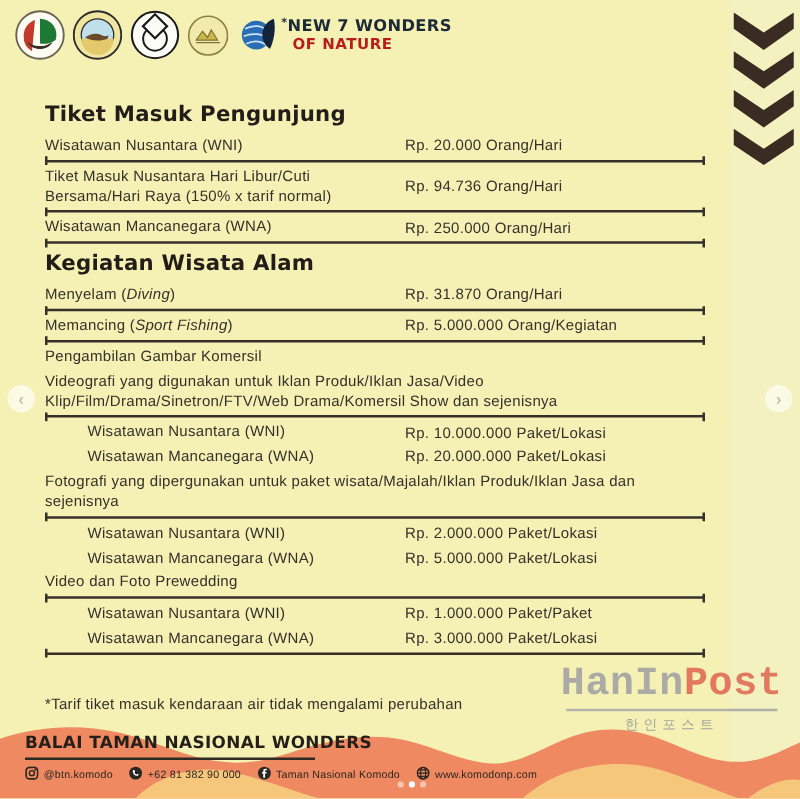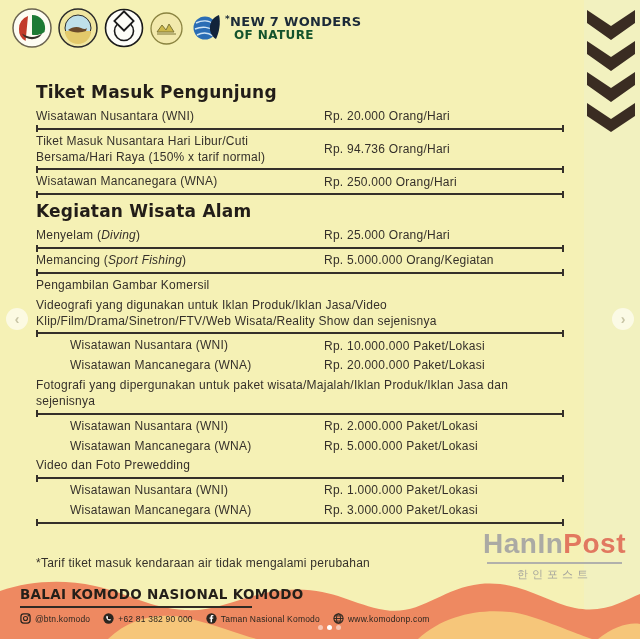--- a/index.html
+++ b/index.html
@@ -9,41 +9,41 @@
   .right-stripe { position:absolute; left:584px; top:0; width:56px; height:100%; background:#eff1c4; opacity:.65; }
 
   
   .logo-row { position:absolute; left:12px; top:8px; display:flex; align-items:center; gap:6px; }
   .logo-row svg { display:block; }
 
   .n7w { display:flex; align-items:center; gap:3px; margin-left:2px; }
   .n7w-text { line-height:1.05; }
   .n7w-line1 { font-size:13px; font-weight:bold; color:#1c2a38; letter-spacing:.3px; font-family:"DejaVu Sans",sans-serif; }
   .n7w-line1 .star { font-size:9px; vertical-align:4px; }
-  .n7w-line2 { font-size:12px; font-weight:bold; color:#14532d; letter-spacing:.4px; padding-left:9px; font-family:"DejaVu Sans",sans-serif; }
+  .n7w-line2 { font-size:12px; font-weight:bold; color:#b91c1c; letter-spacing:.4px; padding-left:9px; font-family:"DejaVu Sans",sans-serif; }
 
   
   .chevrons { position:absolute; right:4px; top:10px; }
 
   
   .content { position:absolute; left:36px; top:76px; width:528px; color:#35302a; }
   .section-heading { font-family:"DejaVu Sans",sans-serif; font-size:17px; font-weight:800; color:#221d18; letter-spacing:.2px; margin:6px 0 5px; }
   .row { display:flex; align-items:center; padding:2px 0; font-size:12px; letter-spacing:.25px; }
   .row .label { flex:1; padding-right:0; line-height:1.32; }
   .row .price { width:240px; flex-shrink:0; line-height:1.3; }
   .row.indent .label { padding-left:34px; }
   .row.full .label { padding-right:0; }
   .rule { position:relative; height:2px; background:#35302a; margin:1px 0 2px; }
   .rule::before, .rule::after { content:''; position:absolute; width:2px; height:7px; background:#35302a; top:-2.5px; }
   .rule::before { left:0; } .rule::after { right:0; }
   .footnote { font-size:12px; letter-spacing:.25px; margin-top:32px; color:#35302a; }
 
   
   .watermark { position:absolute; right:14px; top:528px; text-align:center; opacity:.9; }
-  .wm-title { font-family:Liberation Sans, sans-serif; font-size:28px; font-weight:800; letter-spacing:.5px; }
+  .wm-title { font-family:Liberation Mono, monospace; font-size:32px; font-weight:800; letter-spacing:.5px; }
   .wm-gray { color:#a3a3a3; } .wm-red { color:#e06c56; }
   .wm-line { height:2px; background:#ababab; margin:2px 4px 3px; }
   .wm-sub { font-size:11px; color:#9a9a9a; letter-spacing:4px; }
 
   
   .nav-circle { position:absolute; top:308px; width:22px; height:22px; border-radius:50%;
     background:rgba(253,252,242,.75); color:#c8c5a6; display:flex; align-items:center; justify-content:center;
     font-size:14px; font-weight:bold; cursor:pointer; }
   .nav-prev { left:6px; } .nav-next { right:6px; }
 
@@ -135,33 +135,33 @@
       </div>
       <div class="rule"></div>
       <div class="row">
         <div class="label">Wisatawan Mancanegara (WNA)</div>
         <div class="price">Rp. 250.000 Orang/Hari</div>
       </div>
       <div class="rule"></div>
       <div class="section-heading">Kegiatan Wisata Alam</div>
       <div class="row">
         <div class="label">Menyelam (<i>Diving</i>)</div>
-        <div class="price">Rp. 25.000 Orang/Hari</div>
+        <div class="price">Rp. 31.870 Orang/Hari</div>
       </div>
       <div class="rule"></div>
       <div class="row">
         <div class="label">Memancing (<i>Sport Fishing</i>)</div>
         <div class="price">Rp. 5.000.000 Orang/Kegiatan</div>
       </div>
       <div class="rule"></div>
       <div class="row full">
         <div class="label">Pengambilan Gambar Komersil</div>
       </div>
       <div class="row full">
-        <div class="label">Videografi yang digunakan untuk Iklan Produk/Iklan Jasa/Video Klip/Film/Drama/Sinetron/FTV/Web Wisata/Reality Show dan sejenisnya</div>
+        <div class="label">Videografi yang digunakan untuk Iklan Produk/Iklan Jasa/Video Klip/Film/Drama/Sinetron/FTV/Web Drama/Komersil Show dan sejenisnya</div>
       </div>
       <div class="rule"></div>
       <div class="row indent">
         <div class="label">Wisatawan Nusantara (WNI)</div>
         <div class="price">Rp. 10.000.000 Paket/Lokasi</div>
       </div>
       <div class="row indent">
         <div class="label">Wisatawan Mancanegara (WNA)</div>
         <div class="price">Rp. 20.000.000 Paket/Lokasi</div>
       </div>
@@ -176,21 +176,21 @@
       <div class="row indent">
         <div class="label">Wisatawan Mancanegara (WNA)</div>
         <div class="price">Rp. 5.000.000 Paket/Lokasi</div>
       </div>
       <div class="row full">
         <div class="label">Video dan Foto Prewedding</div>
       </div>
       <div class="rule"></div>
       <div class="row indent">
         <div class="label">Wisatawan Nusantara (WNI)</div>
-        <div class="price">Rp. 1.000.000 Paket/Lokasi</div>
+        <div class="price">Rp. 1.000.000 Paket/Paket</div>
       </div>
       <div class="row indent">
         <div class="label">Wisatawan Mancanegara (WNA)</div>
         <div class="price">Rp. 3.000.000 Paket/Lokasi</div>
       </div>
       <div class="rule"></div>
       <div class="footnote">*Tarif tiket masuk kendaraan air tidak mengalami perubahan</div>
     </div>
 
   <div class="watermark">
@@ -207,21 +207,21 @@
     </div>
 
   <div class="footer">
     <svg class="waves" width="640" height="60" viewBox="0 0 640 60">
       <path d="M0,12 C30,2 62,0 95,7 C130,15 150,29 185,31 C220,33 242,15 285,11 C330,7 350,25 385,31 C420,37 442,9 480,5 C520,1 545,23 575,29 C605,35 625,21 640,15 L640,60 L0,60 Z" fill="#ee8961"></path>
       <path d="M108,60 C130,38 162,33 187,39 C217,46 237,55 257,60 Z" fill="#f6c67a"></path>
       <path d="M418,60 C450,30 500,27 532,38 C562,48 577,55 592,60 Z" fill="#f6c67a"></path>
       <path d="M598,60 C614,47 630,43 640,45 L640,60 Z" fill="#f6c67a"></path>
     </svg>
     <div class="footer-content">
-      <div class="footer-title">BALAI KOMODO NASIONAL KOMODO</div>
+      <div class="footer-title">BALAI TAMAN NASIONAL WONDERS</div>
       <div class="footer-underline"></div>
       <div class="contacts">
         <span class="contact">
           <svg width="11" height="11" viewBox="0 0 12 12">
             <rect x="1" y="1" width="10" height="10" rx="3" fill="none" stroke="#2b2620" stroke-width="1.4"></rect>
             <circle cx="6" cy="6" r="2.2" fill="none" stroke="#2b2620" stroke-width="1.2"></circle>
             <circle cx="9" cy="3" r="0.9" fill="#2b2620"></circle>
           </svg>
           <span>@btn.komodo</span>
         </span>

